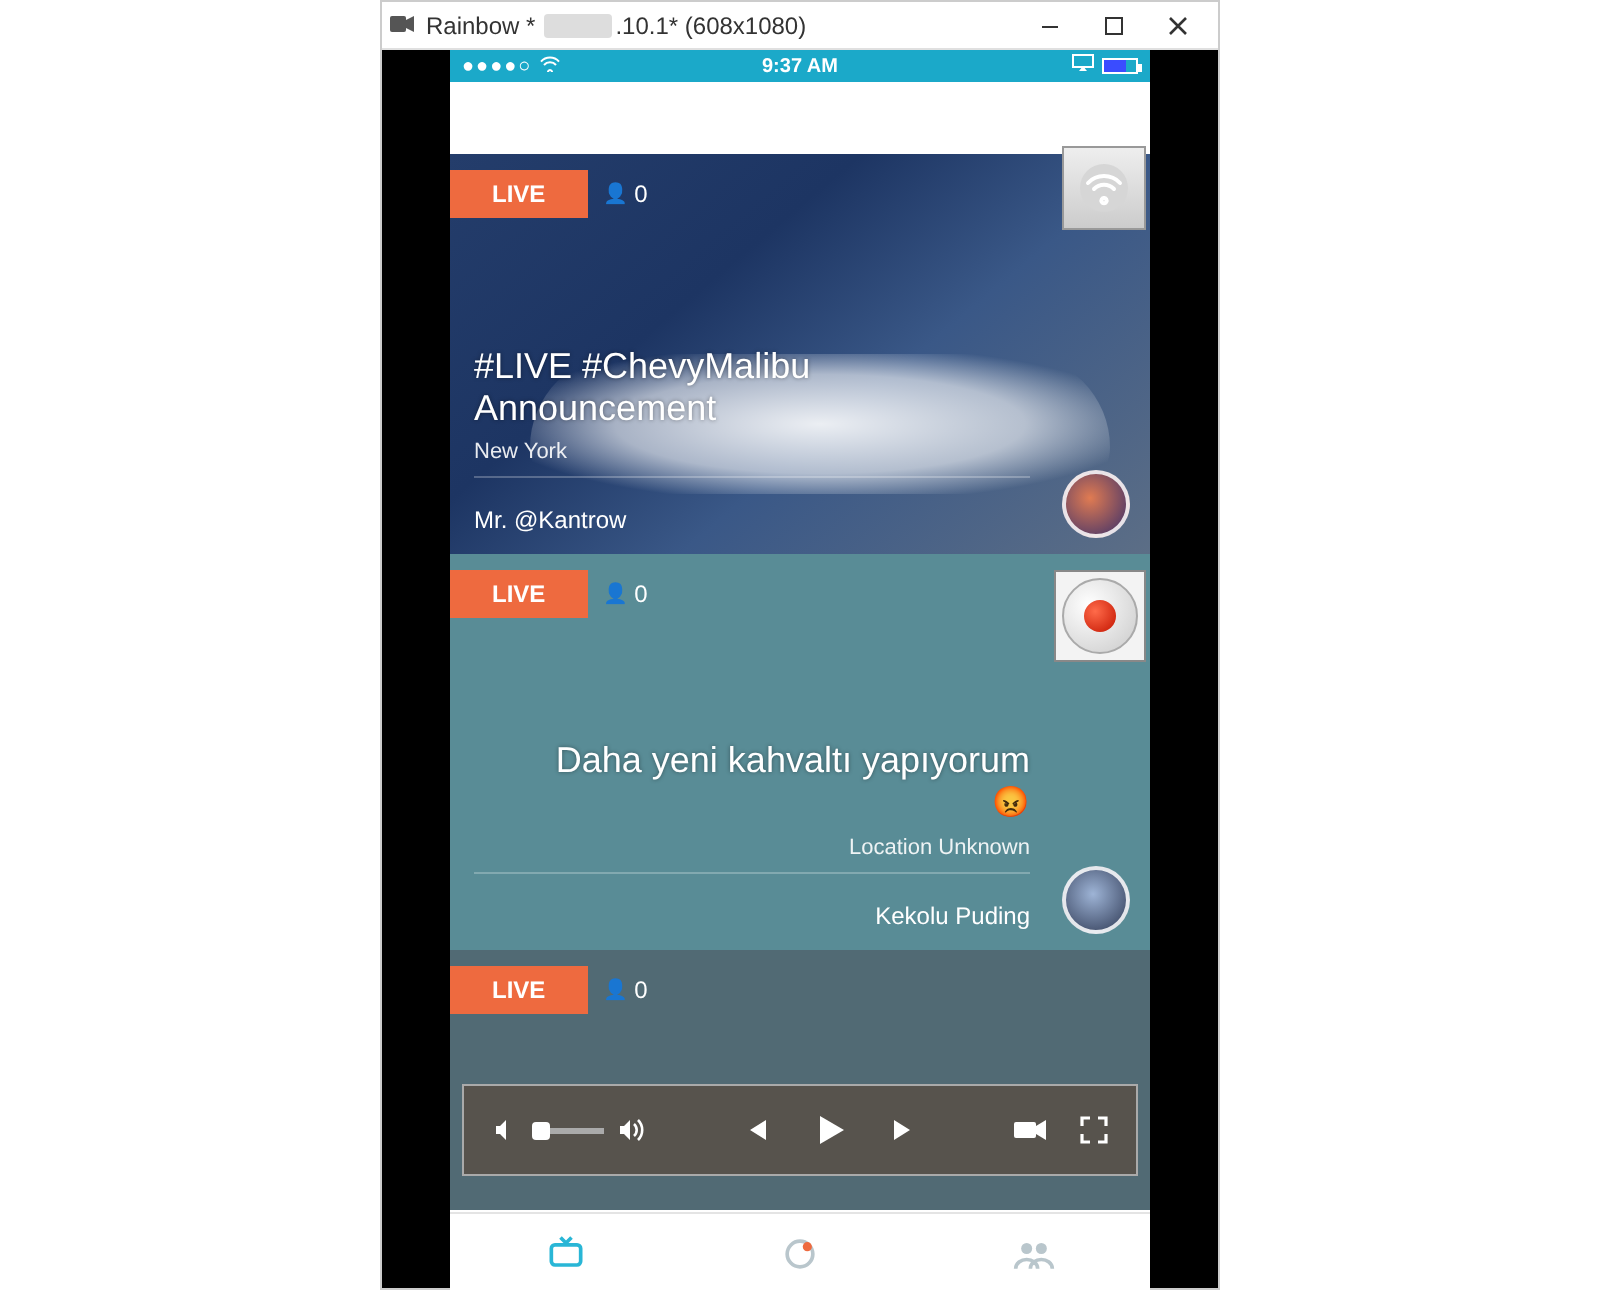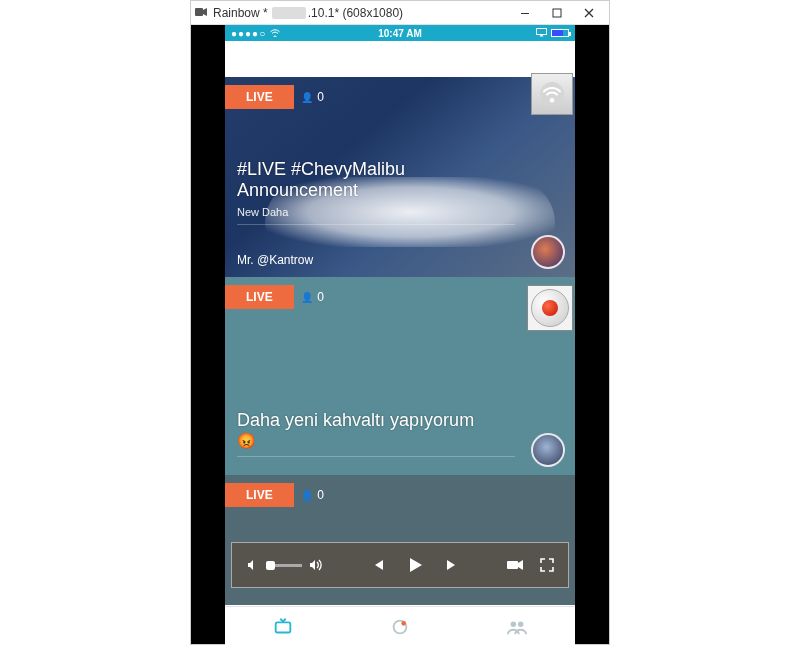--- a/index.html
+++ b/index.html
@@ -97,24 +97,24 @@
     padding:5px 21px;
   }
   .viewers {
     margin-left:8px; color:#fff; font-size:12px; display:flex; align-items:center; gap:3px;
   }
   .viewers:before { content:"\1F464"; font-size:10px; }
   .card-text {
     position:absolute; left:12px; right:60px;
   }
   .card.first .card-text { bottom: 10px; }
-  .card.second .card-text { bottom: 10px; top:auto; }
+  .card.second .card-text { bottom: 10px; top:auto;text-align:right; }
   .card-title { font-size:18px; font-weight:400; line-height:1.2; text-shadow:0 0 2px rgba(0,0,0,0.4); }
   .card-loc { font-size:11px; margin-top:4px; opacity:0.9; }
-  .card-user { font-size:12px; margin-top:28px; }
+  .card-user { font-size:12px; margin-top:14px; }
   .sep { height:1px; background:rgba(255,255,255,0.25); margin:6px 0 8px; }
   .avatar {
     position:absolute; right:10px; bottom:8px;
     width:34px; height:34px; border-radius:50%;
     background:#335; border:2px solid rgba(255,255,255,0.85);
     overflow:hidden;
   }
   .card.second .emoji { font-size:15px; }
   .tabbar {
     position:absolute; left:0; right:0; bottom:0; height:40px;
@@ -190,21 +190,21 @@
   <div class="phone-area">
     <div class="phone">
 
       <div class="statusbar">
         <span class="dots">●●●●○</span>
         <span class="wifi-sm">
           <svg width="10" height="8" viewBox="0 0 10 8">
               <path d="M5 7 A1 1 0 1 0 5.01 7 M2 4.5 A4 4 0 0 1 8 4.5 M0.5 2.8 A6 6 0 0 1 9.5 2.8" fill="none" stroke="#fff" stroke-width="1"></path>
             </svg>
         </span>
-        <span class="time">10:47 AM</span>
+        <span class="time">9:37 AM</span>
         <span class="right">
           <span>
             <svg width="11" height="9" viewBox="0 0 11 9">
                 <rect x="0.5" y="0.5" width="10" height="6" fill="none" stroke="#fff"></rect>
                 <path d="M3.5 8.5 L5.5 6 L7.5 8.5 Z" fill="#fff"></path>
               </svg>
           </span>
           <span class="batt">
               <i></i>
             </span>
@@ -215,36 +215,38 @@
       <div class="feed">
 
         <div class="card first">
           <div class="car"></div>
           <div class="badge-row">
             <span class="live-badge">LIVE</span>
             <span class="viewers">0</span>
           </div>
           <div class="card-text">
             <div class="card-title">#LIVE #ChevyMalibu Announcement</div>
-            <div class="card-loc">New Daha</div>
+            <div class="card-loc">New York</div>
             <div class="sep"></div>
             <div class="card-user">Mr. @Kantrow</div>
           </div>
           <div class="avatar" style="background:radial-gradient(circle at 40% 40%, #e07b52, #3a2f6b);"></div>
         </div>
 
         <div class="card second">
           <div class="badge-row">
             <span class="live-badge">LIVE</span>
             <span class="viewers">0</span>
           </div>
           <div class="card-text" style="bottom:10px;">
             <div class="card-title">Daha yeni kahvaltı yapıyorum</div>
             <div class="emoji">😡</div>
+            <div class="card-loc" style="margin-top:8px">Location Unknown</div>
             <div class="sep"></div>
+            <div class="card-user">Kekolu Puding</div>
           </div>
           <div class="avatar" style="background:radial-gradient(circle at 45% 40%, #9eb4d6, #2f3a55);"></div>
         </div>
 
         <div class="card third">
           <div class="badge-row">
             <span class="live-badge">LIVE</span>
             <span class="viewers">0</span>
           </div>
         </div>

